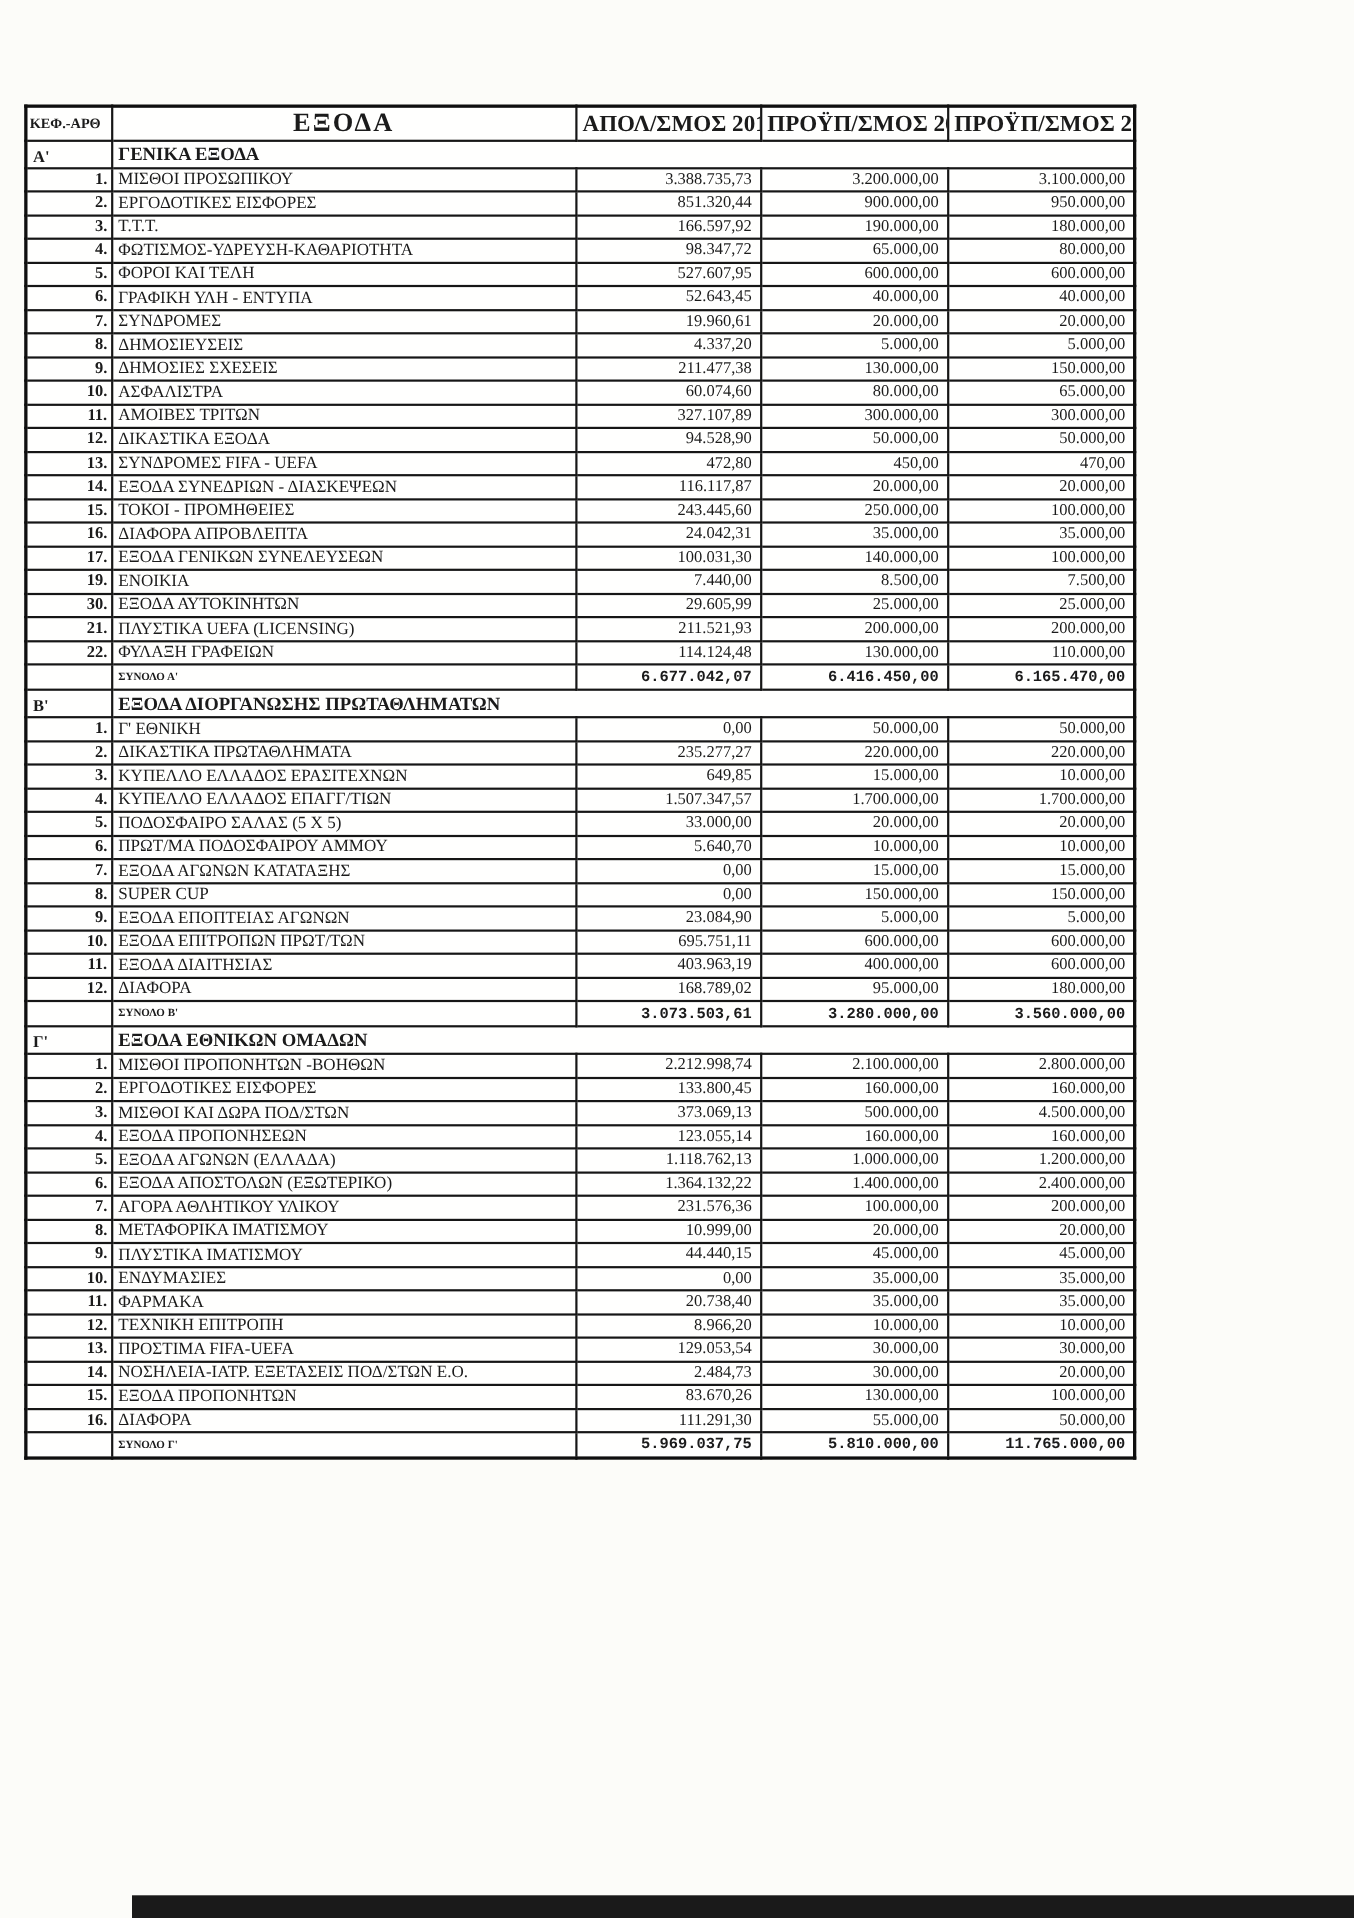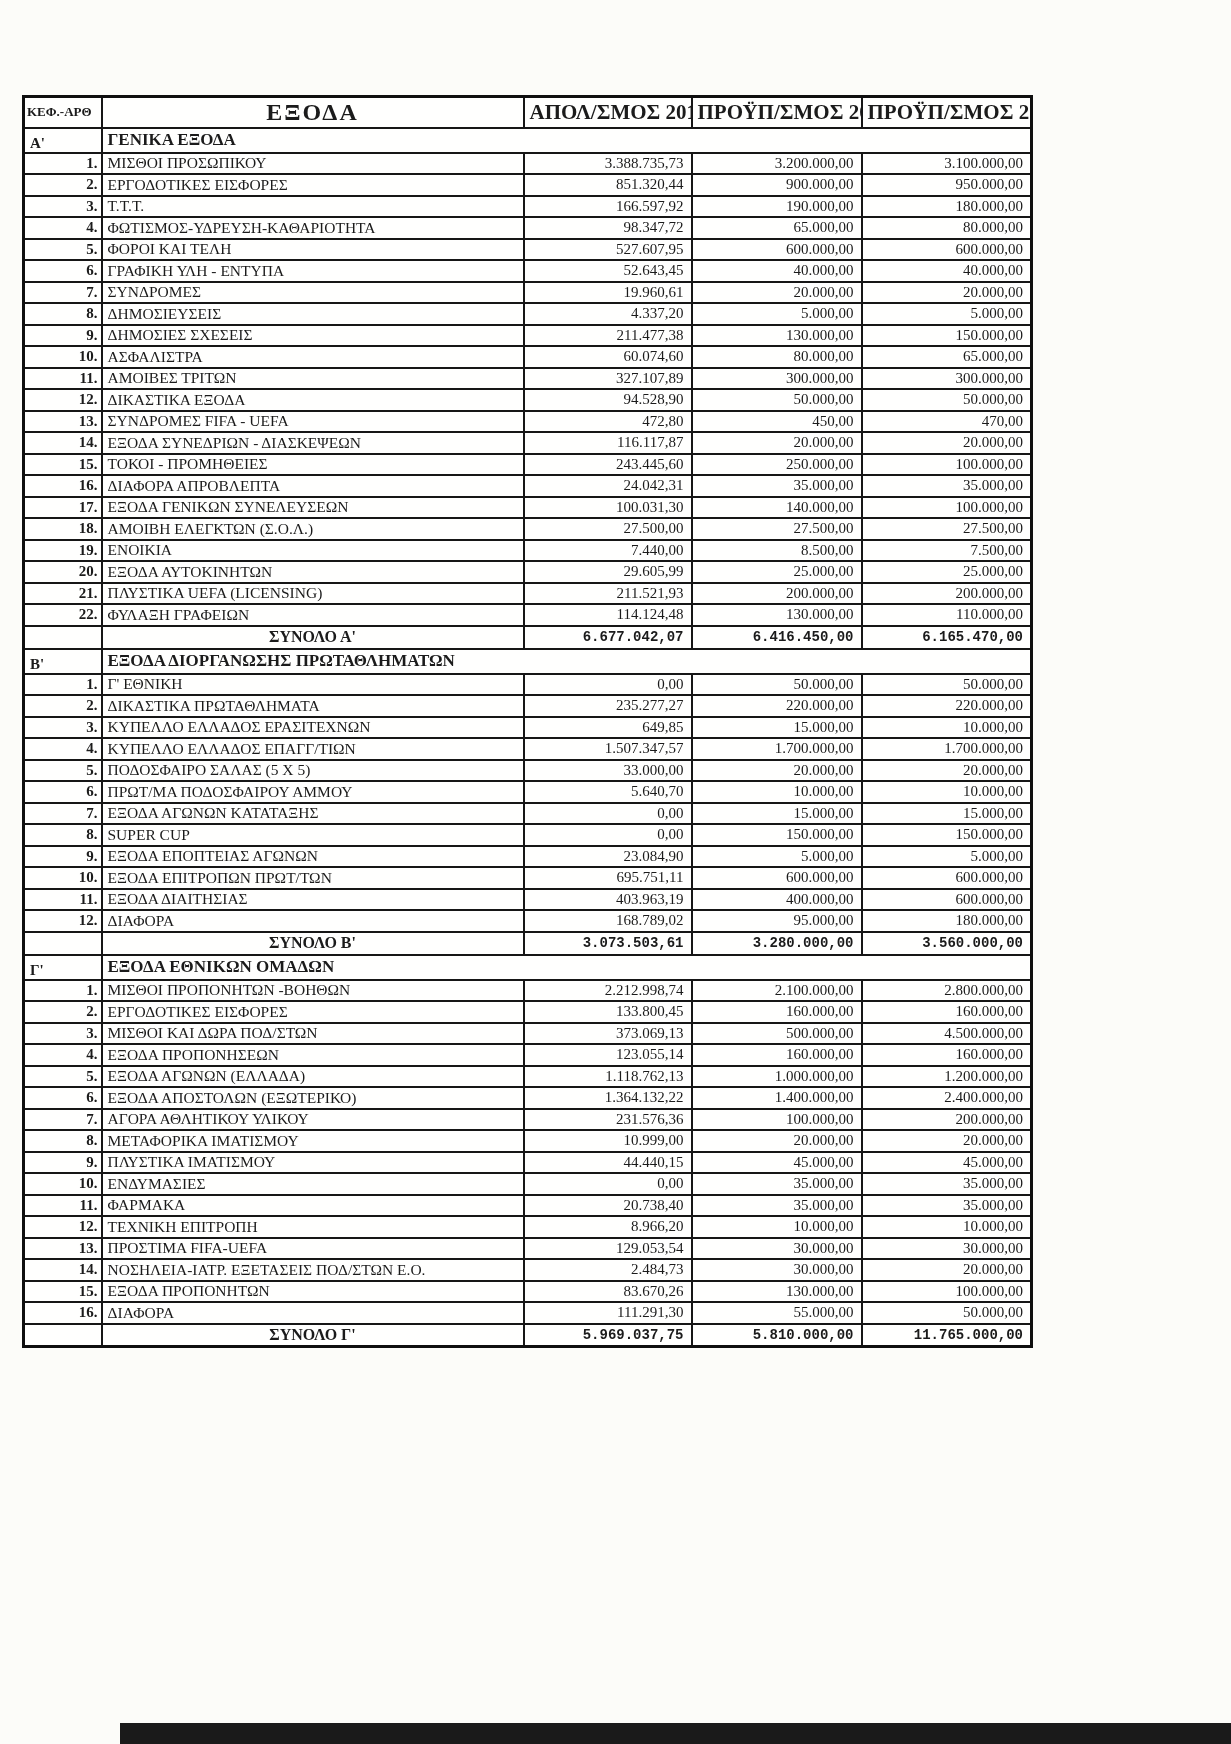--- a/index.html
+++ b/index.html
@@ -38,21 +38,21 @@
   th.kef   { font-size: 13px; text-align: left; padding: 0 2px; }
   th.exoda { font-size: 24px; letter-spacing: 2px; }
   th.year  { font-size: 21px; }
   tr.section-row td { height: 25px; font-weight: bold; font-size: 17px; text-align: left; vertical-align: middle; }
   tr.section-row td.letter { font-size: 15px; vertical-align: bottom; }
   tr.data-row td  { height: 21.5px; vertical-align: middle; }
   tr.total-row td { height: 23px; font-weight: bold; vertical-align: middle; }
   td.num   { text-align: right; font-weight: bold; font-size: 15px; padding-right: 3px; }
   td.label { text-align: left; font-size: 15.5px; }
   td.val   { text-align: right; font-size: 15px; padding-right: 7px; }
-  tr.total-row td.label { font-size: 16px; text-align: center; }
+  tr.total-row td.label { font-size: 10px; }
   tr.total-row td.val   { font-size: 14px; font-family: Liberation Mono, monospace; }
   .scan-bar {
     position: absolute;
     left: 120px;
     bottom: 0;
     width: 1111px;
     height: 21px;
     background: #1a1a1a;
   }
 </style>
@@ -195,35 +195,28 @@
           <td class="val">35.000,00</td>
         </tr>
         <tr class="data-row">
           <td class="num">17.</td>
           <td class="label">ΕΞΟΔΑ ΓΕΝΙΚΩΝ ΣΥΝΕΛΕΥΣΕΩΝ</td>
           <td class="val">100.031,30</td>
           <td class="val">140.000,00</td>
           <td class="val">100.000,00</td>
         </tr>
         <tr class="data-row">
-          <td class="num">18.</td>
-          <td class="label">ΑΜΟΙΒΗ ΕΛΕΓΚΤΩΝ (Σ.Ο.Λ.)</td>
-          <td class="val">27.500,00</td>
-          <td class="val">27.500,00</td>
-          <td class="val">27.500,00</td>
-        </tr>
-        <tr class="data-row">
           <td class="num">19.</td>
           <td class="label">ΕΝΟΙΚΙΑ</td>
           <td class="val">7.440,00</td>
           <td class="val">8.500,00</td>
           <td class="val">7.500,00</td>
         </tr>
         <tr class="data-row">
-          <td class="num">20.</td>
+          <td class="num">30.</td>
           <td class="label">ΕΞΟΔΑ ΑΥΤΟΚΙΝΗΤΩΝ</td>
           <td class="val">29.605,99</td>
           <td class="val">25.000,00</td>
           <td class="val">25.000,00</td>
         </tr>
         <tr class="data-row">
           <td class="num">21.</td>
           <td class="label">ΠΛΥΣΤΙΚΑ UEFA (LICENSING)</td>
           <td class="val">211.521,93</td>
           <td class="val">200.000,00</td>

